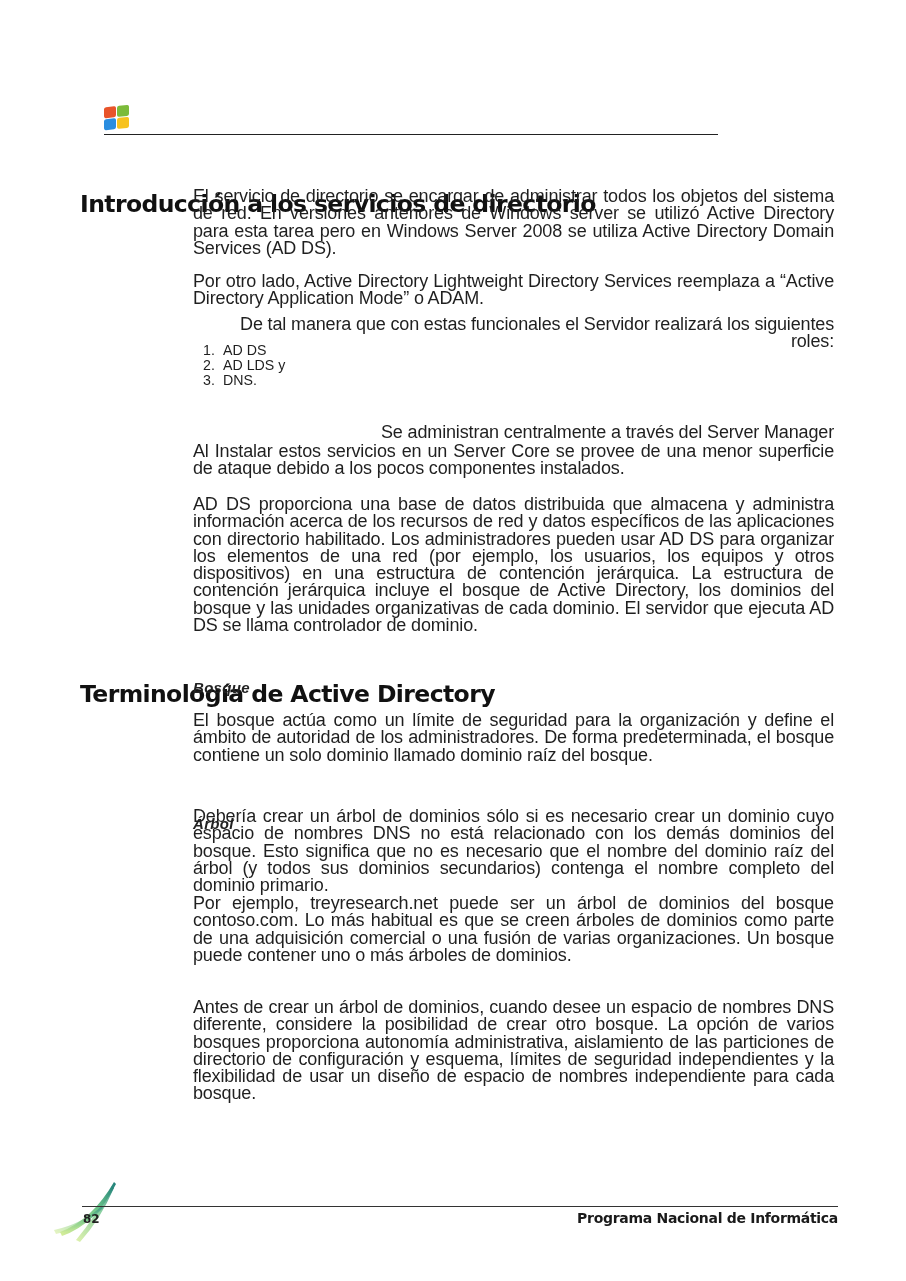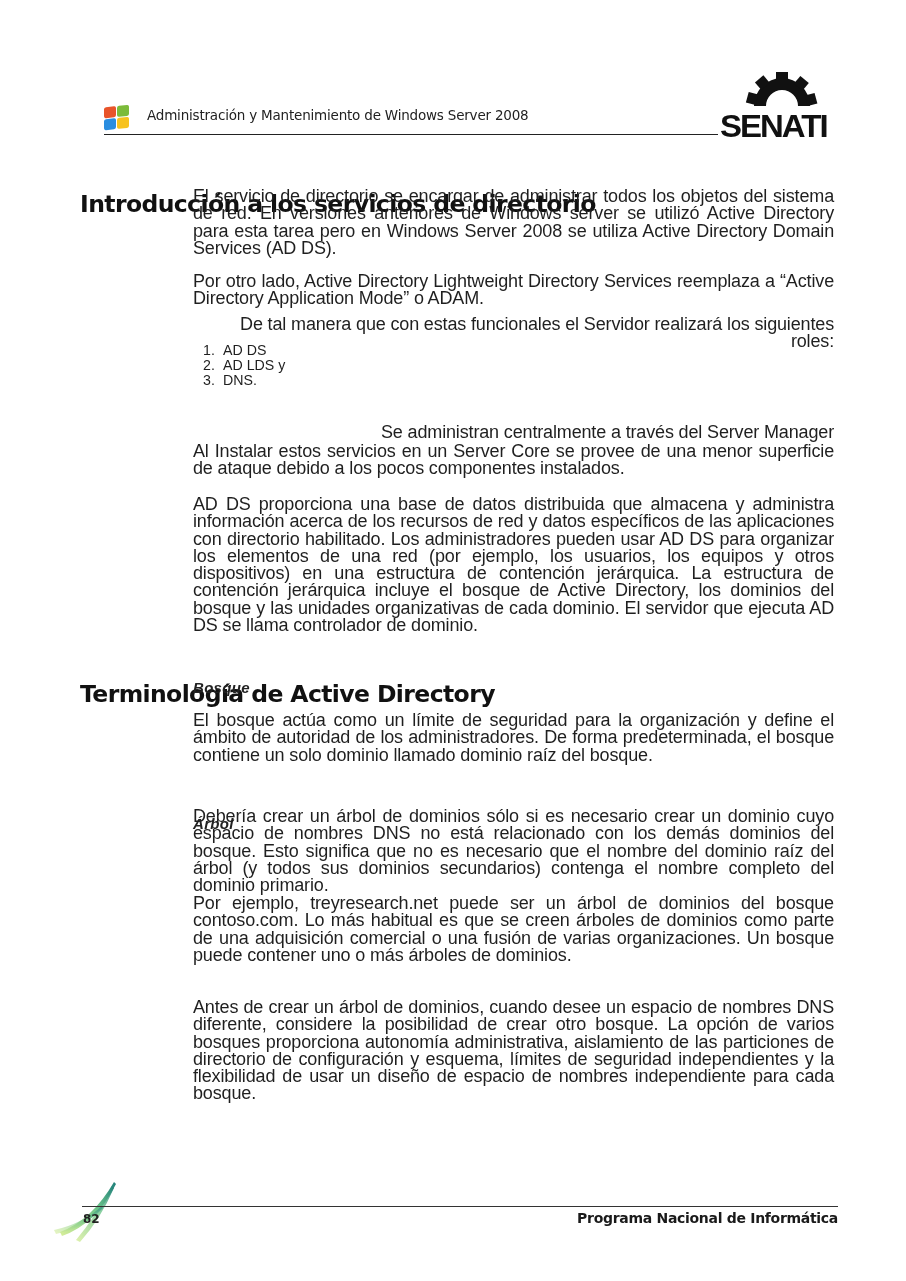--- a/index.html
+++ b/index.html
@@ -36,33 +36,21 @@
 </head>
 <body>
 
 <div class="header">
   <div class="win-logo">
     <span class="q1"></span>
       <span class="q2"></span>
       <span class="q3"></span>
       <span class="q4"></span>
   </div>
-  <div class="header-title">Administración y Mantenimiento de Windows Server 2008</div>
   <div class="header-rule"></div>
-  <div class="senati-logo">
-    <svg class="senati-gear" viewBox="0 0 80 44">
-      <path d="M40 6 a28 28 0 0 1 28 28 h-12 a16 16 0 0 0 -32 0 h-12 a28 28 0 0 1 28 -28z" fill="#111"></path>
-      <rect x="34" y="0" width="12" height="10" fill="#111"></rect>
-      <rect x="54" y="6" width="11" height="10" fill="#111" transform="rotate(40 59 11)"></rect>
-      <rect x="15" y="6" width="11" height="10" fill="#111" transform="rotate(-40 20 11)"></rect>
-      <rect x="64" y="22" width="11" height="10" fill="#111" transform="rotate(75 69 27)"></rect>
-      <rect x="5" y="22" width="11" height="10" fill="#111" transform="rotate(-75 10 27)"></rect>
-    </svg>
-    <div class="senati-text">SENATI</div>
-  </div>
 </div>
 
 <div class="h1" style="top:152px;">Introducción a los servicios de directorio</div>
 
 <div class="p" style="top:188px;">El servicio de directorio se encargar de administrar todos los objetos del sistema de red. En versiones anteriores de Windows server se utilizó Active Directory para esta tarea pero en Windows Server 2008  se utiliza Active Directory Domain Services (AD DS).</div>
 <div class="p" style="top:273px;">Por otro lado, Active Directory Lightweight Directory Services reemplaza a “Active Directory Application Mode” o ADAM.</div>
 <div class="p noj" style="top:316px;">De tal manera que con estas funcionales el Servidor realizará los siguientes roles:</div>
 
 <ol class="olist" style="top:343px;">
   <li><span class="num">1.</span><span>AD DS</span></li>

